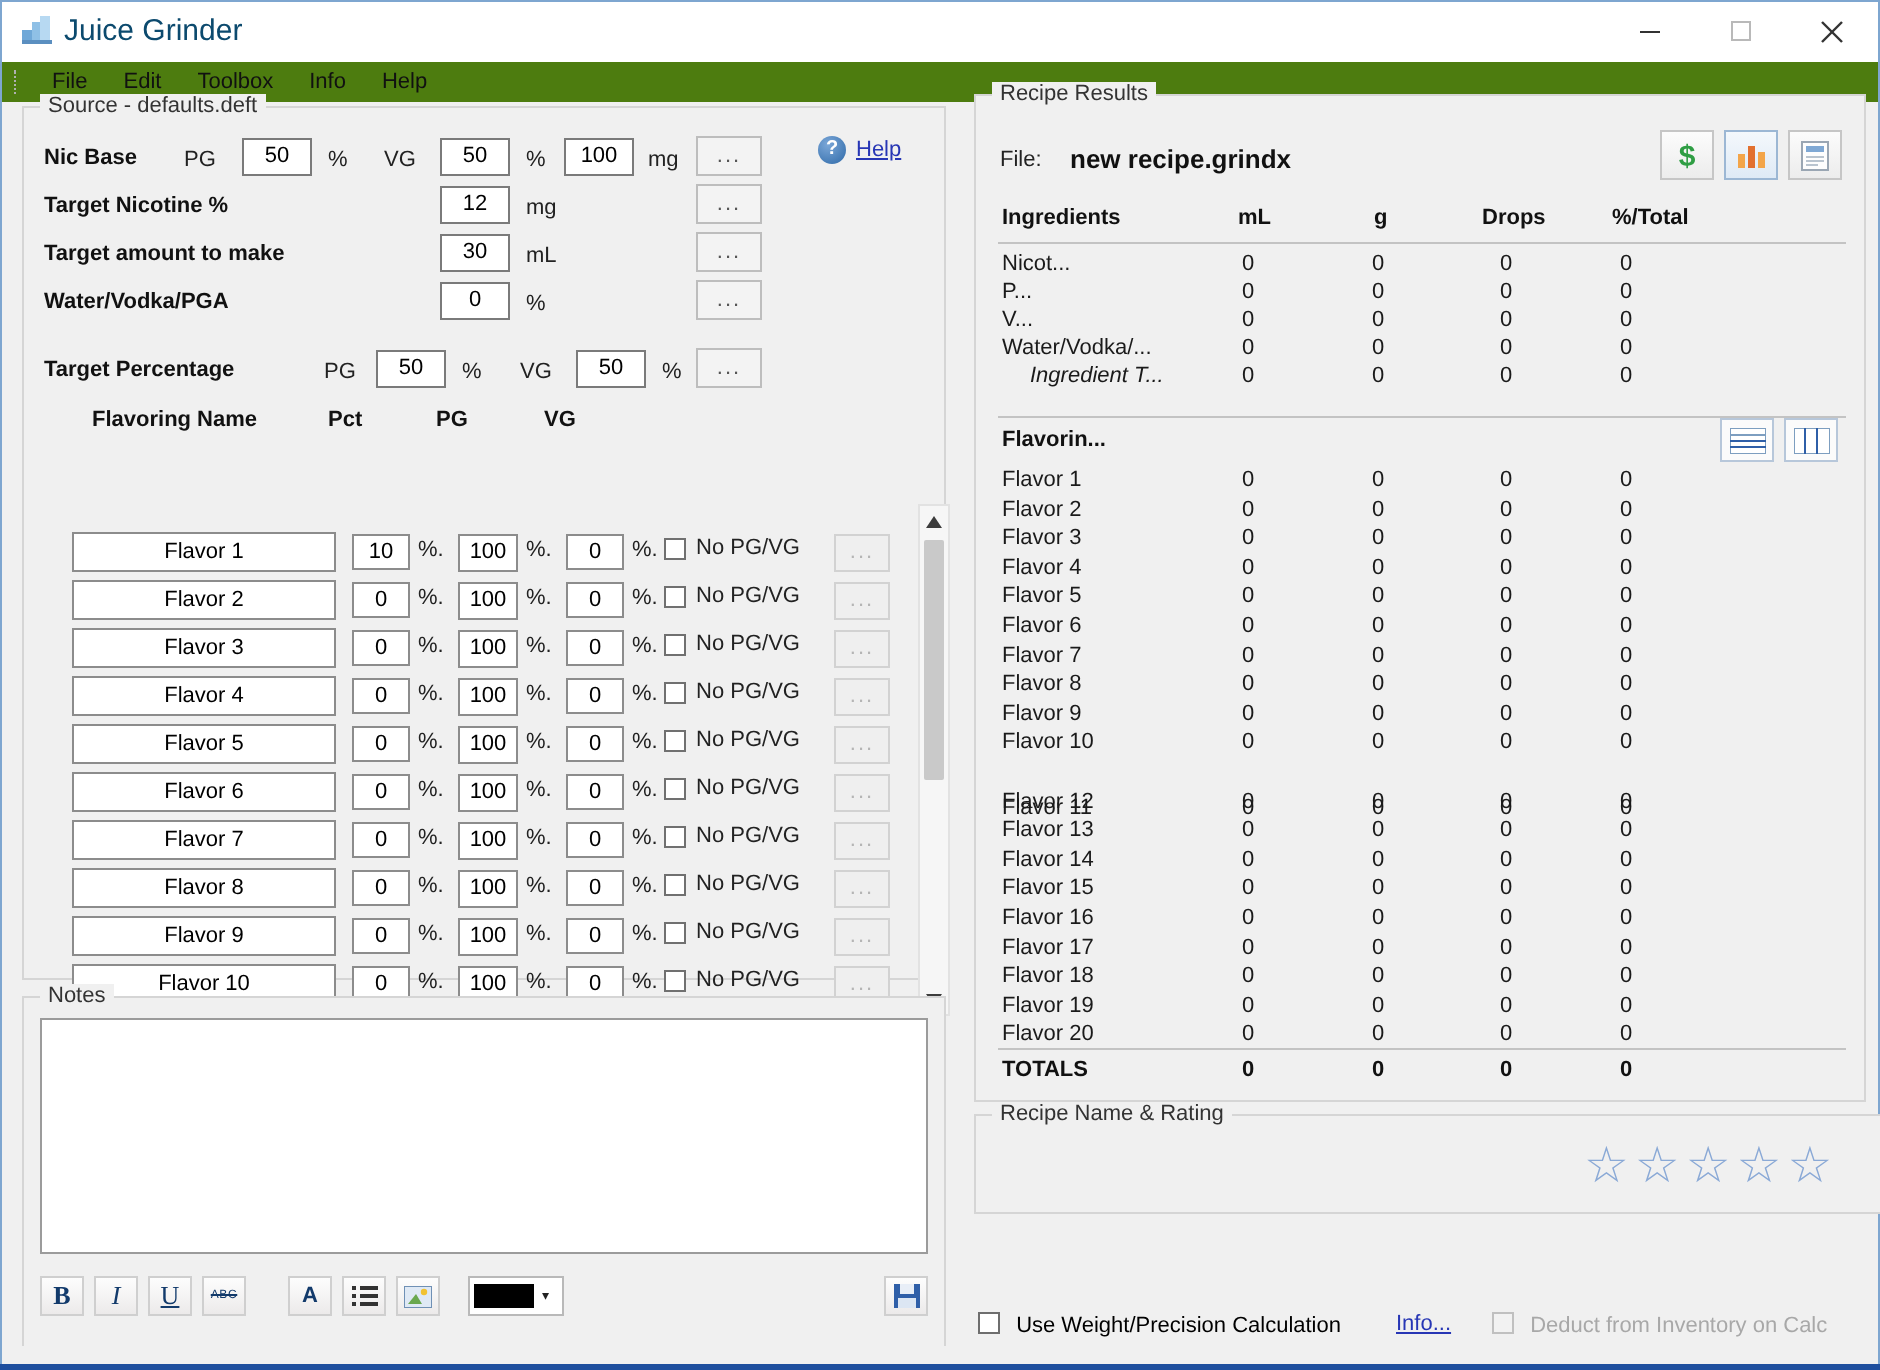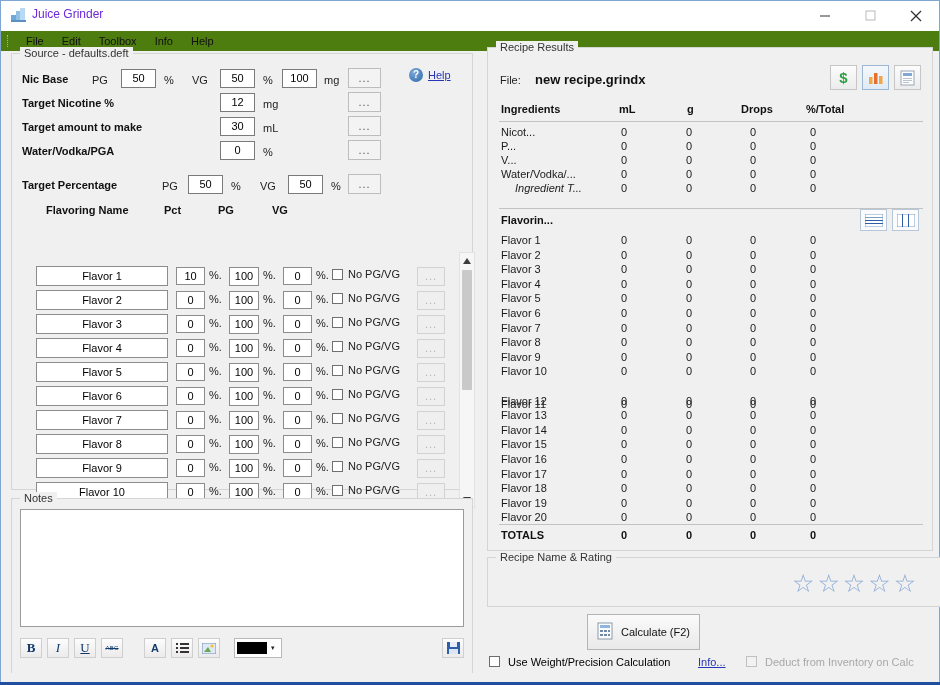--- a/index.html
+++ b/index.html
@@ -8,21 +8,21 @@
     background:#ffffff;
     font-family:"Liberation Sans", sans-serif;
     font-size:11px;color:#000;
     -webkit-font-smoothing:none;
   }
   .win{position:absolute;inset:0;background:#f0f0f0;border:1px solid #7ea6d0;box-sizing:border-box;}
 
   
   .titlebar{height:29px;background:#ffffff;position:relative;border-bottom:1px solid #ffffff;}
   .title-ico{position:absolute;left:10px;top:7px;width:15px;height:14px;}
-  .title-text{position:absolute;left:31px;top:6px;font-size:12px;color:#6d28d9;}
+  .title-text{position:absolute;left:31px;top:6px;font-size:15px;color:#0c4a6e;}
   .wbtns{position:absolute;right:0;top:0;height:29px;display:flex;}
   .wbtn{width:45px;height:29px;display:flex;align-items:center;justify-content:center;font-size:13px;color:#333;}
   .wbtn.close{width:46px;}
   .wbtn svg{display:block;}
 
   
   .menubar{height:20px;background:#4d7c0f;display:flex;align-items:center;padding-left:6px;}
   .menu-grip{width:5px;height:12px;border-left:1px dotted #b0b0b0;margin-right:4px;}
   .menu-item{padding:2px 9px;font-size:11px;color:#111;}
 
@@ -680,35 +680,20 @@
     <div class="stars" id="stars">
         <span style="font-size: 25px; line-height: 22px; color: rgb(138, 169, 214);">☆</span>
         <span style="font-size: 25px; line-height: 22px; color: rgb(138, 169, 214);">☆</span>
         <span style="font-size: 25px; line-height: 22px; color: rgb(138, 169, 214);">☆</span>
         <span style="font-size: 25px; line-height: 22px; color: rgb(138, 169, 214);">☆</span>
         <span style="font-size: 25px; line-height: 22px; color: rgb(138, 169, 214);">☆</span>
       </div>
   </div>
 
   <div class="actbtns">
-    <div class="actbtn">
-      <span>
-        <svg width="16" height="18">
-            <rect x="1" y="1" width="14" height="16" fill="#fcfcfc" stroke="#8a98a8"></rect>
-            <rect x="3" y="3" width="10" height="3" fill="#8fb4de"></rect>
-            <rect x="3" y="8" width="3" height="2" fill="#6f8aa6"></rect>
-            <rect x="7" y="8" width="3" height="2" fill="#6f8aa6"></rect>
-            <rect x="11" y="8" width="2" height="2" fill="#6f8aa6"></rect>
-            <rect x="3" y="12" width="3" height="2" fill="#6f8aa6"></rect>
-            <rect x="7" y="12" width="3" height="2" fill="#6f8aa6"></rect>
-            <rect x="11" y="12" width="2" height="2" fill="#6f8aa6"></rect>
-          </svg>
-      </span>
-      <span>Calculate (F2)</span>
-    </div>
   </div>
 
   <div class="botrow" style="left:488px;">
     <span class="chk"></span>
     <span style="margin-left:5px;">Use Weight/Precision Calculation</span>
   </div>
   <div class="botrow" style="left:697px;">
     <span class="infolink">Info...</span>
   </div>
   <div class="botrow" style="left:745px;">

